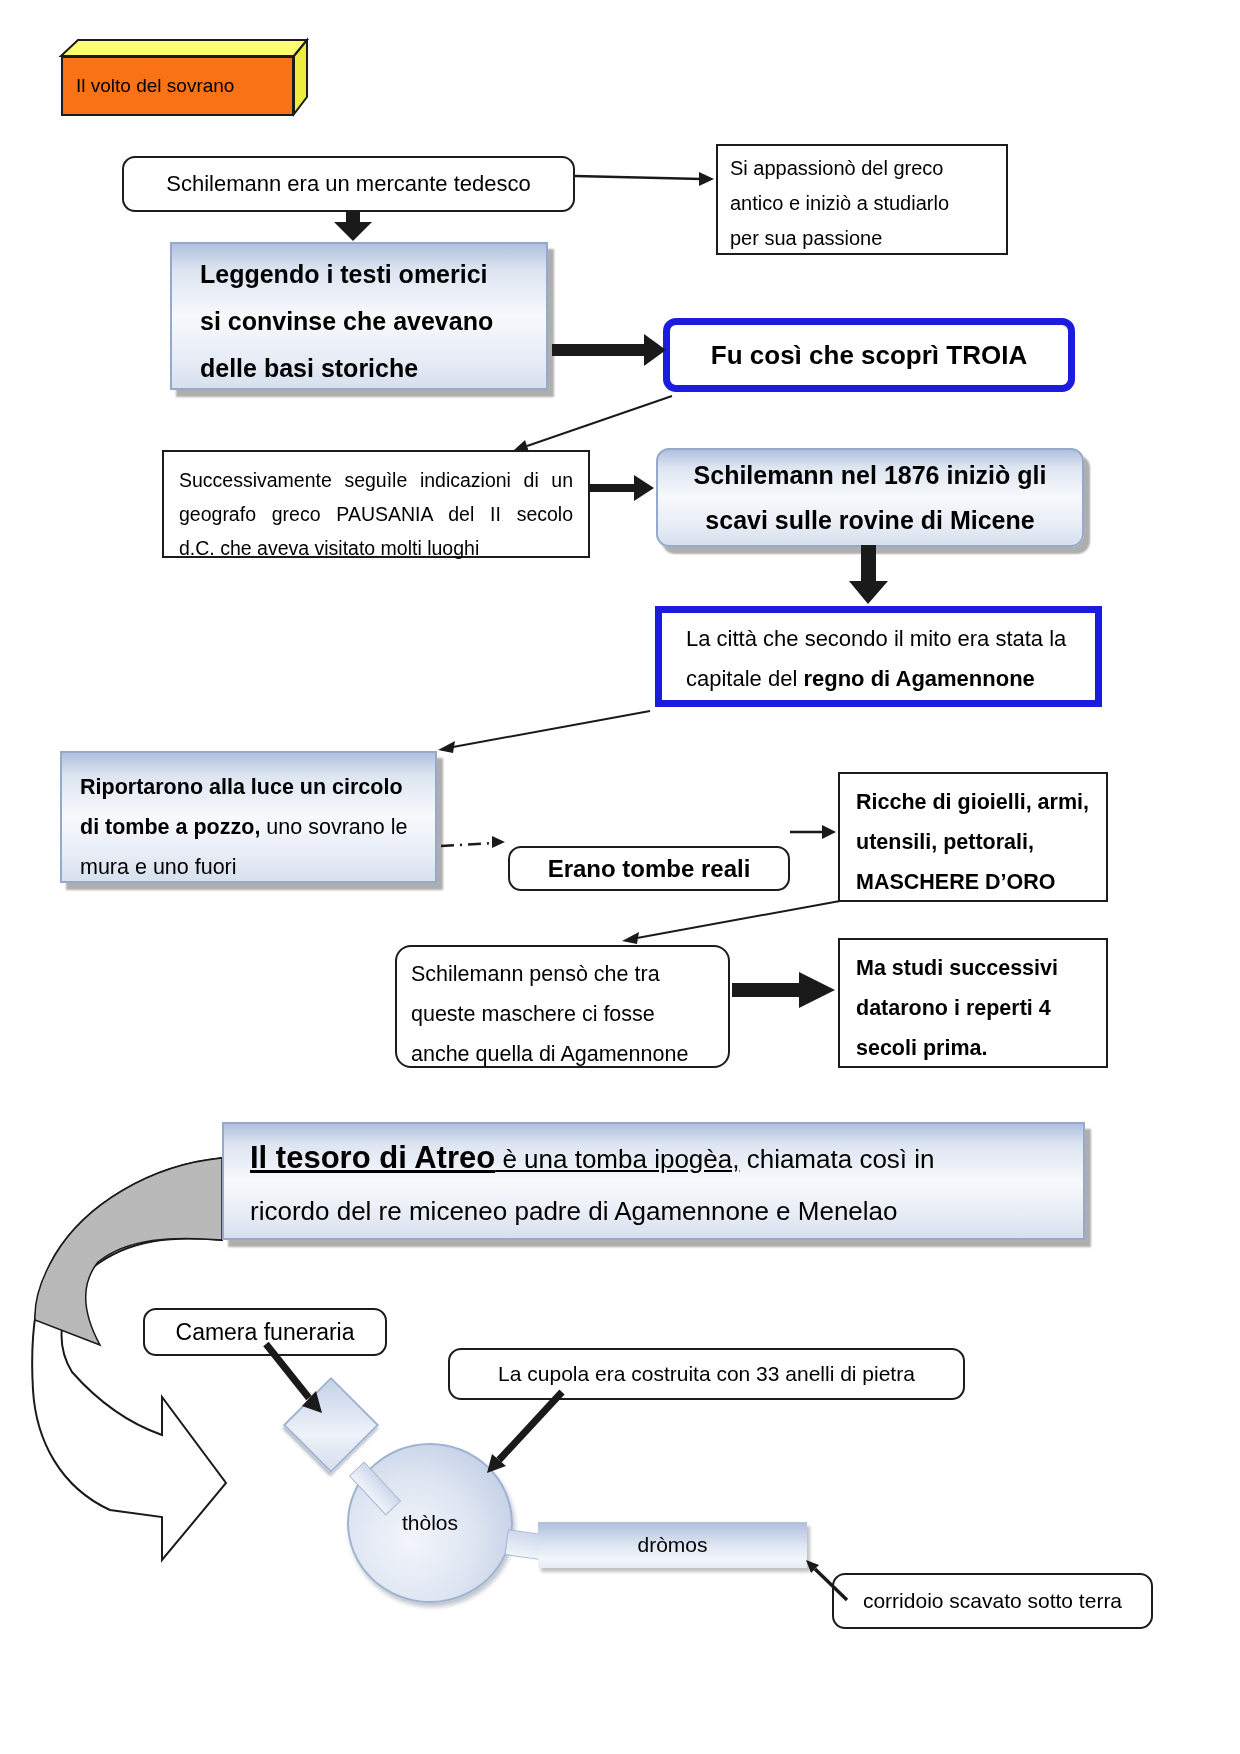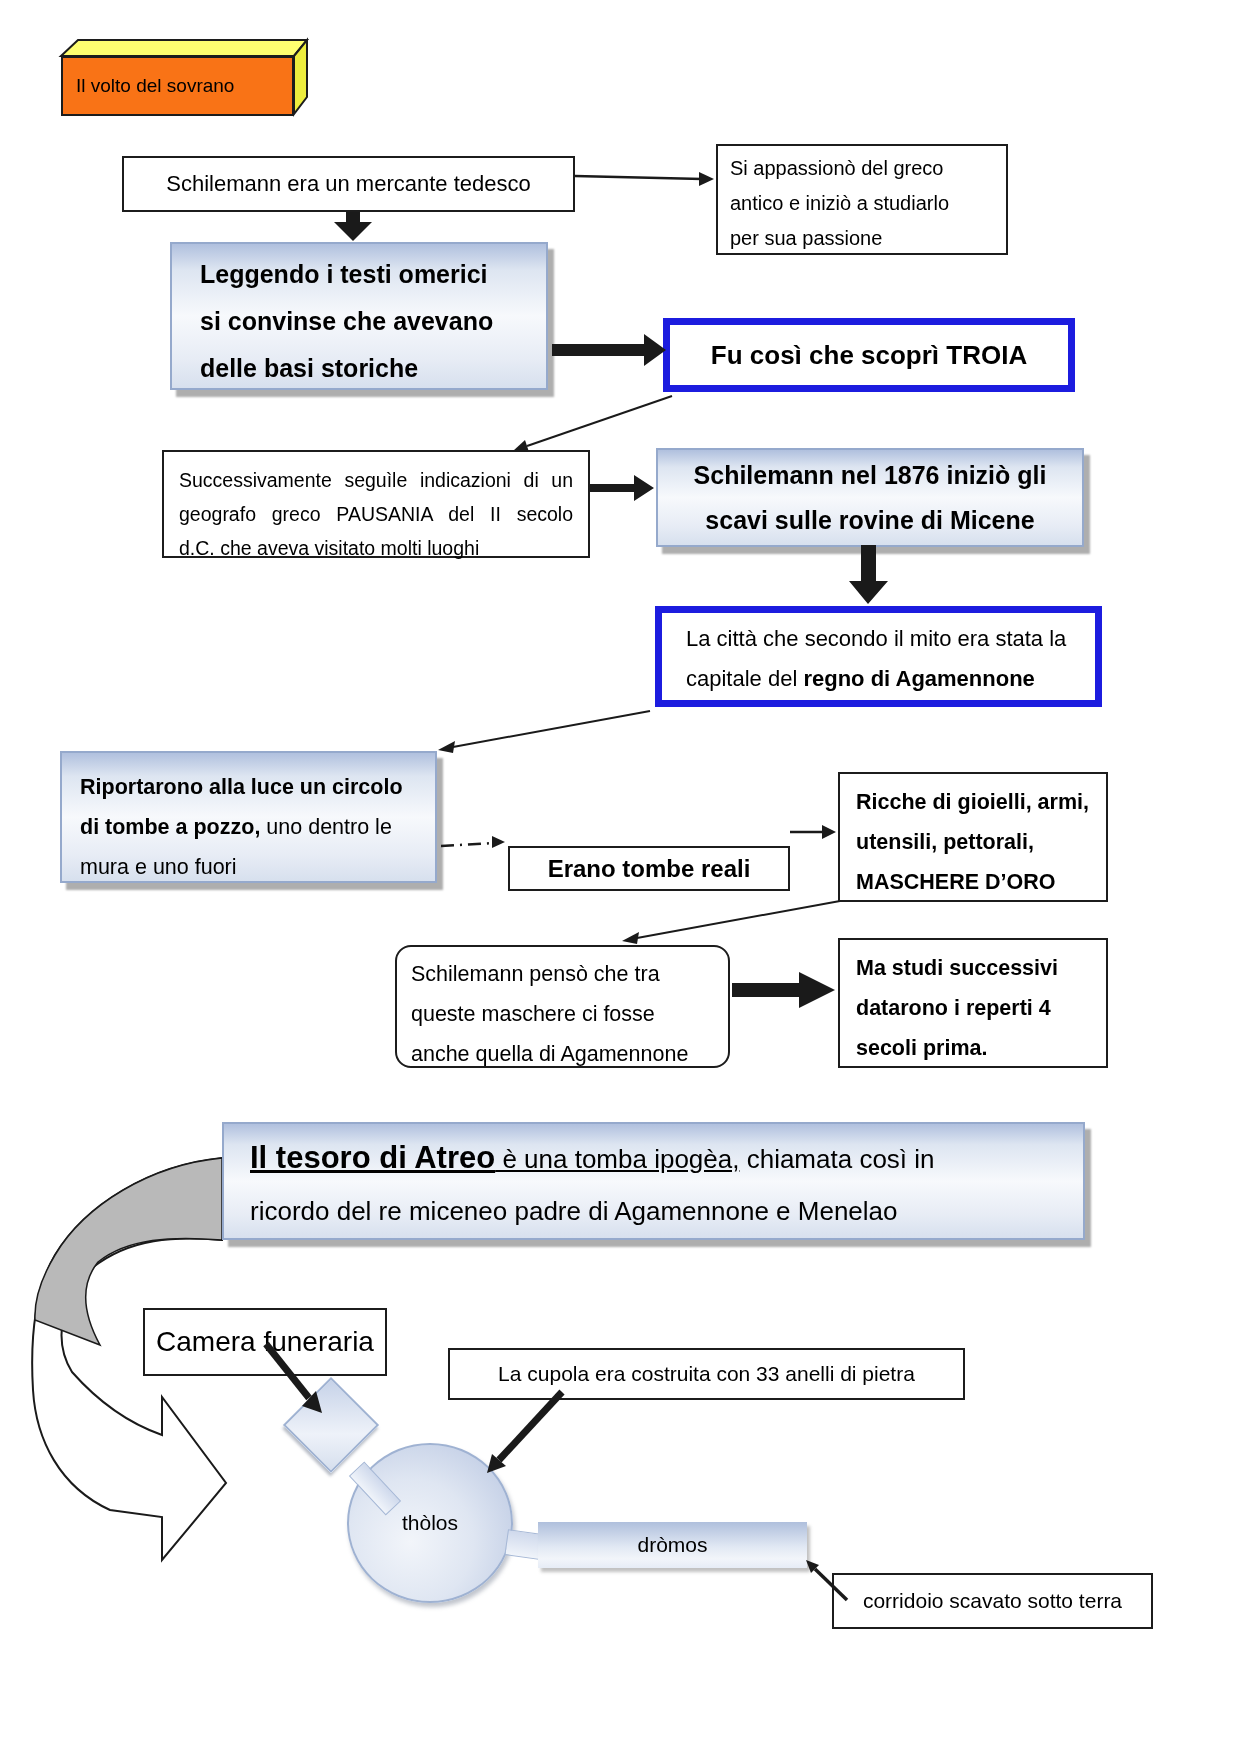--- a/index.html
+++ b/index.html
@@ -8,21 +8,21 @@
   svg.layer{position:absolute;left:0;top:0;width:1240px;height:1754px;}
   #bg-layer{z-index:1;}
   #arrow-layer{z-index:6;pointer-events:none;}
   .abs{position:absolute;box-sizing:border-box;}
   .box-plain{border:2px solid #1c1c1c;background:#fff;z-index:2;}
   .box-grad{border:2px solid #95a9cc;z-index:2;
     background:linear-gradient(180deg,#b0c0de 0%,#dde5f1 18%,#f7f9fc 50%,#e7ecf5 80%,#d7e0ee 100%);
     box-shadow:6px 7px 2px #aeaeae;}
   .box-blue{border:7px solid #1c1cdf;background:#fff;z-index:2;}
   .vcenter{display:flex;flex-direction:column;justify-content:center;}
-  .hcenter{text-align:center;}
+  .hcenter{text-align:center;border-radius:13px;}
   .line{white-space:nowrap;}
   .b{font-weight:bold;}
   .u{text-decoration:underline;}
   .just{text-align:justify;text-align-last:justify;}
   
   #title-front{left:61px;top:56px;width:233px;height:60px;background:#f97316;
     border:2px solid #1c1c1c;z-index:2;display:flex;align-items:center;
     padding-left:13px;font-size:19px;}
   
   #box-merchant{left:122px;top:156px;width:453px;height:56px;font-size:22px;}
@@ -32,21 +32,21 @@
   #box-pausania{left:162px;top:450px;width:428px;height:108px;font-size:19.5px;line-height:34px;padding:11px 15px 0 15px;}
   #box-micene{left:656px;top:448px;width:428px;height:99px;font-size:25px;line-height:45px;padding-top:3px;font-weight:bold;}
   #box-capitale{left:655px;top:606px;width:447px;height:101px;font-size:22px;line-height:40px;padding:6px 0 0 24px;}
   #box-tombe{left:60px;top:751px;width:377px;height:132px;font-size:21.5px;line-height:40px;padding:14px 0 0 18px;}
   #box-reali{left:508px;top:798px;width:282px;height:45px;font-size:24px;font-weight:bold;margin-top:48px;}
   #box-ricchezze{left:838px;top:772px;width:270px;height:130px;font-size:21.5px;line-height:40px;padding:8px 0 0 16px;font-weight:bold;}
   #box-pensiero{left:395px;top:945px;width:335px;height:123px;font-size:21.5px;line-height:40px;padding:7px 0 0 14px;border-radius:16px;}
   #box-studi{left:838px;top:938px;width:270px;height:130px;font-size:21.5px;line-height:40px;padding:8px 0 0 16px;font-weight:bold;}
   #box-atreo{left:222px;top:1122px;width:863px;height:118px;font-size:26px;line-height:52px;padding:8px 0 0 26px;}
   #box-atreo .t1{font-size:31px;font-weight:bold;}
-  #box-camera{left:143px;top:1308px;width:244px;height:68px;font-size:28px;}
+  #box-camera{left:143px;top:1308px;width:244px;height:48px;font-size:23px;}
   #box-cupola{left:448px;top:1348px;width:517px;height:52px;font-size:21px;justify-content:center;}
   #box-corridoio{left:832px;top:1573px;width:321px;height:56px;font-size:21px;}
   
   .shape{border:2px solid #9fb2d2;box-sizing:border-box;}
   #shape-diamond{left:297px;top:1391px;width:68px;height:68px;transform:rotate(45deg);z-index:5;
     background:linear-gradient(135deg,#c6d2e8 0%,#eef2f9 60%,#d6dfee 100%);
     box-shadow:2px 3px 3px rgba(100,110,130,.45);}
   #shape-conn1{left:348px;top:1478px;width:54px;height:21px;transform:rotate(47deg);z-index:4;
     background:linear-gradient(180deg,#cfd9ec,#f0f4fa);border:1.5px solid #a6b8d6;}
   #shape-tholos{left:347px;top:1443px;width:166px;height:160px;border-radius:50%;z-index:3;
@@ -111,21 +111,21 @@
     <div class="line">scavi  sulle rovine di Micene</div>
   </div>
 
   <div class="abs box-blue" id="box-capitale">
     <div class="line">La città che secondo il mito era stata la</div>
     <div class="line"><span>capitale del </span><span class="b">regno di Agamennone</span></div>
   </div>
 
   <div class="abs box-grad" id="box-tombe">
     <div class="line b">Riportarono alla luce un circolo</div>
-    <div class="line"><span class="b">di tombe a pozzo,</span><span> uno dentro le</span></div>
+    <div class="line"><span class="b">di tombe a pozzo,</span><span> uno sovrano le</span></div>
     <div class="line">mura e uno fuori</div>
   </div>
 
   <div class="abs box-plain vcenter hcenter" id="box-reali">
     <div class="line">Erano tombe reali</div>
   </div>
 
   <div class="abs box-plain" id="box-ricchezze">
     <div class="line">Ricche di gioielli, armi,</div>
     <div class="line">utensili, pettorali,</div>

